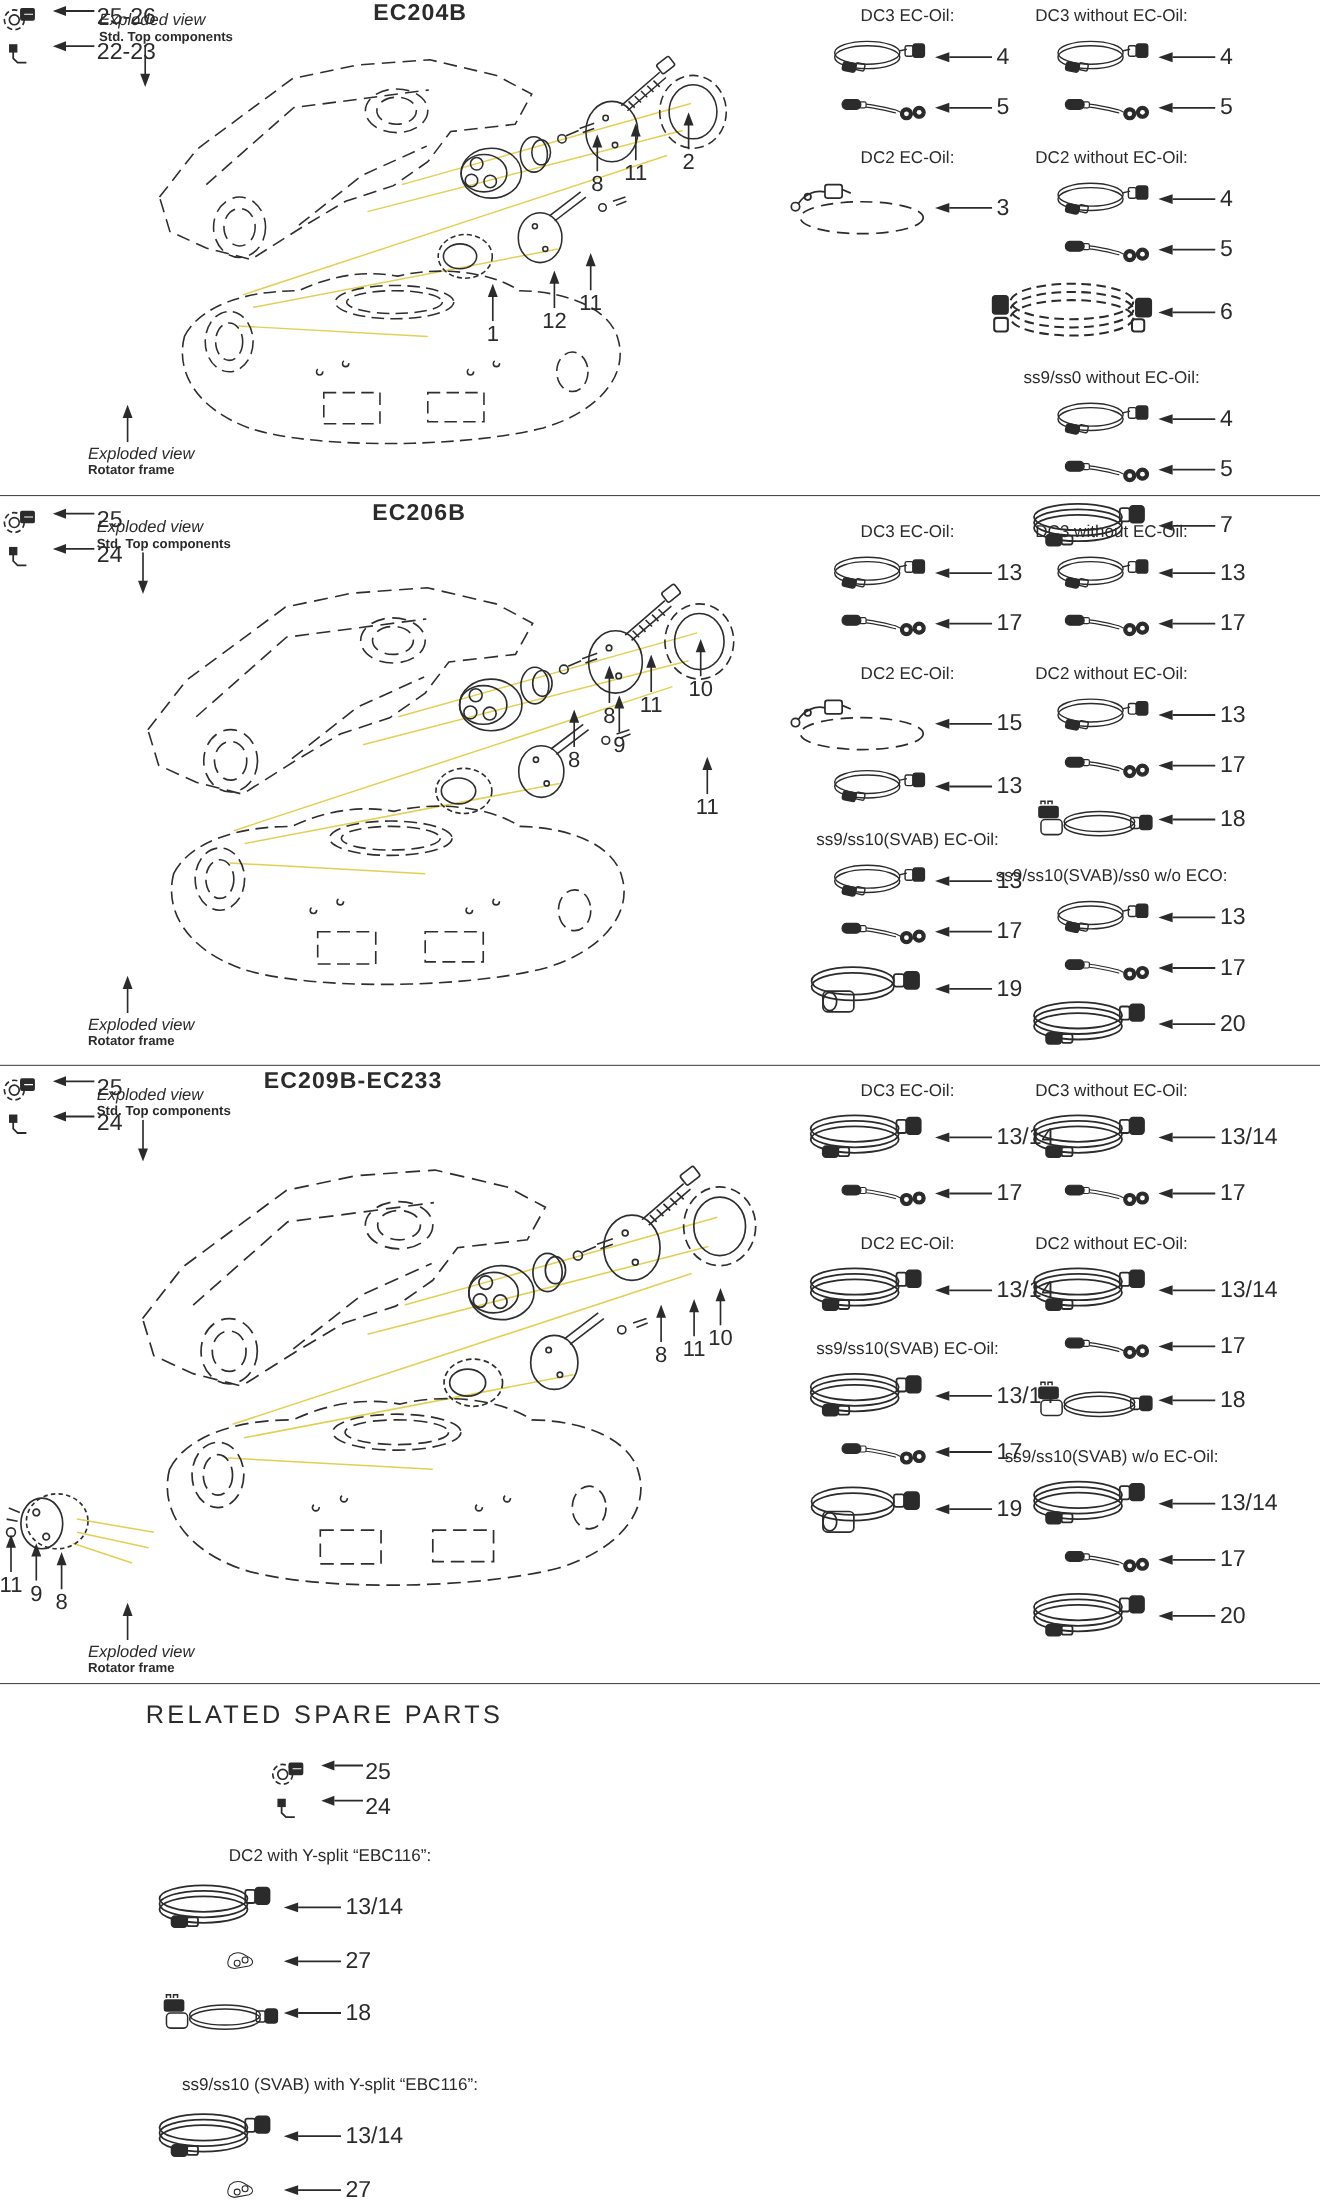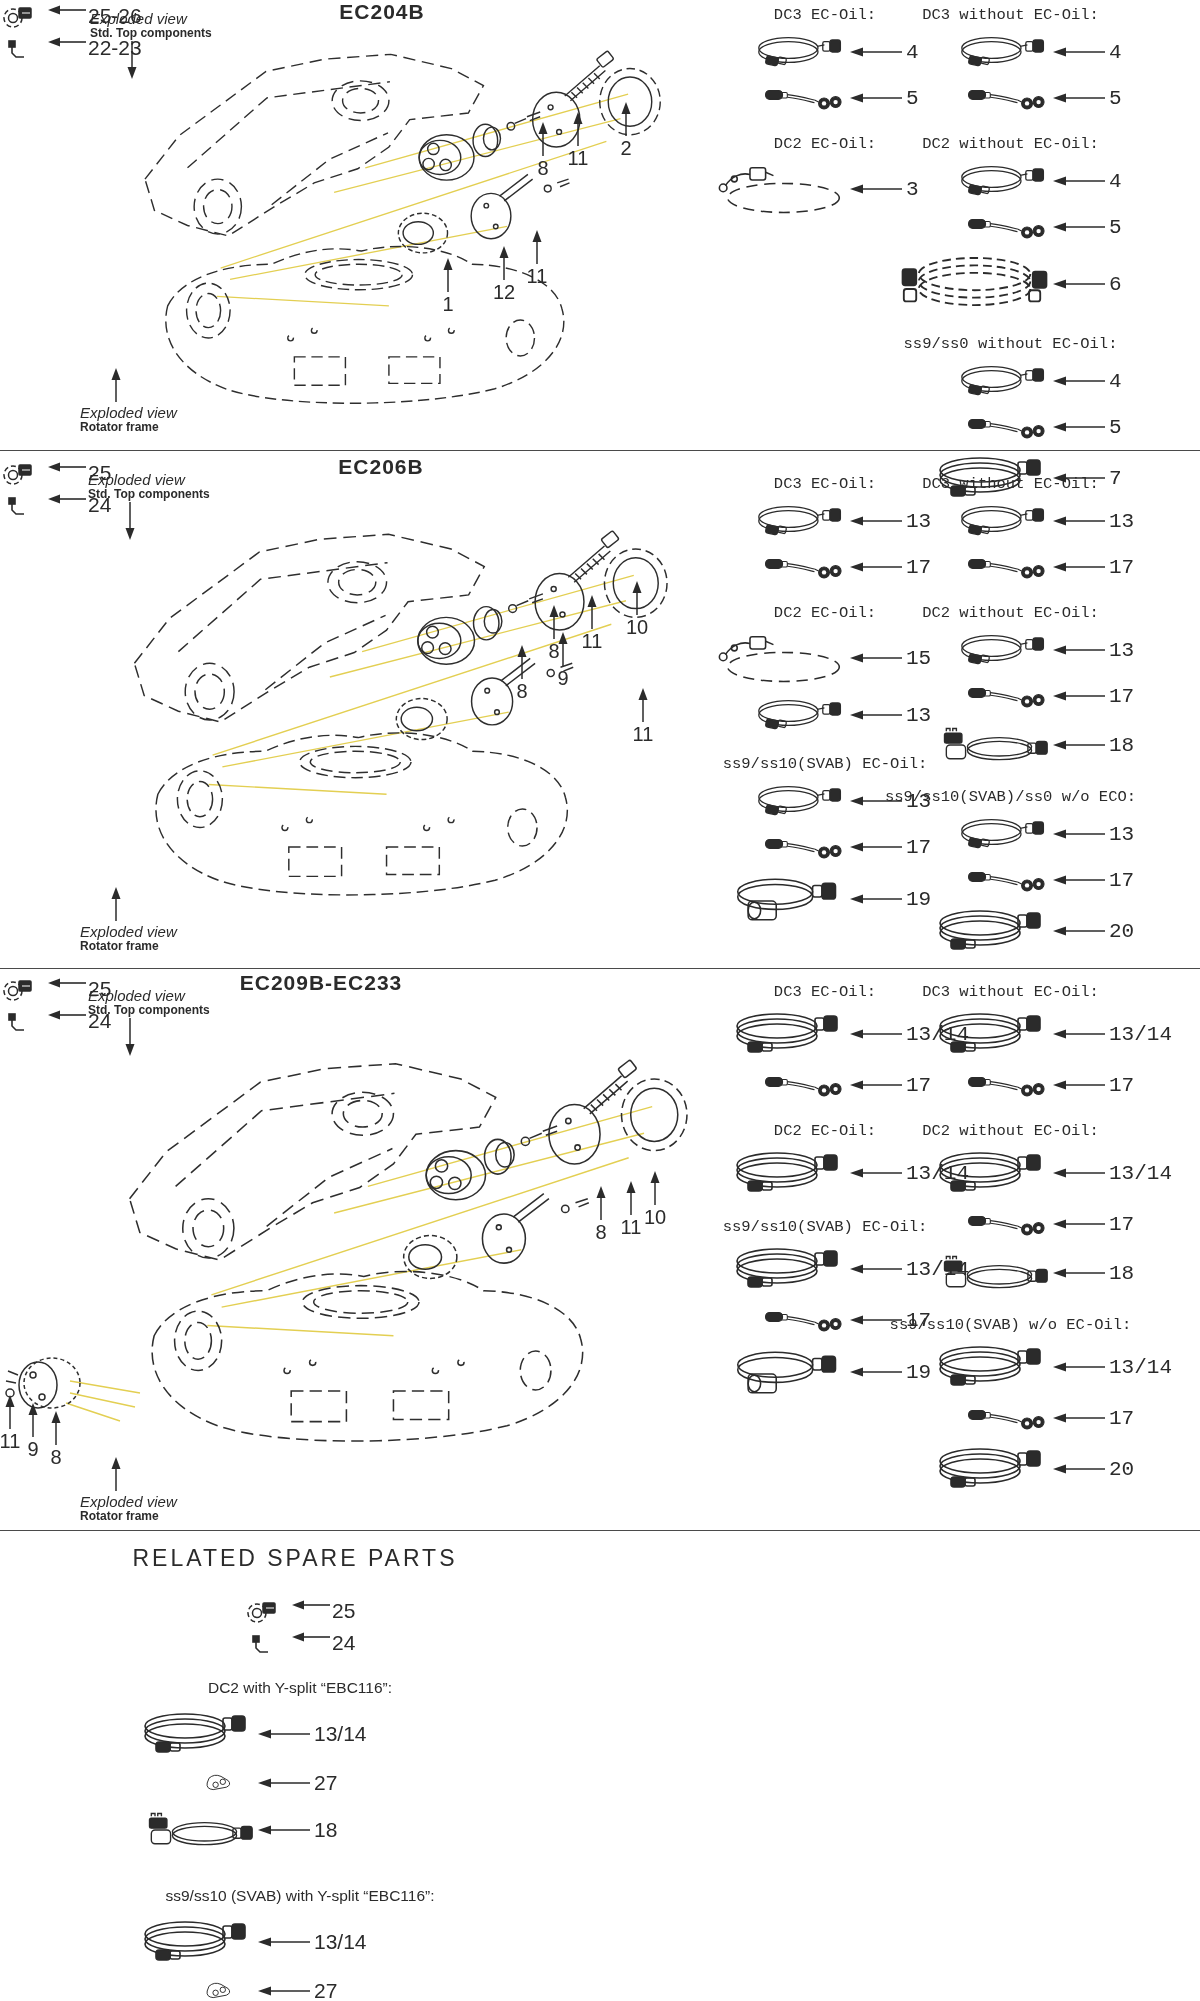--- a/index.html
+++ b/index.html
@@ -20,21 +20,21 @@
   .view-label .varrow{display:block;margin-left:36px;}
   .view-label.vbottom .varrow{margin-left:30px;margin-bottom:2px;}
   .machine{position:absolute;}
   .sideassy{position:absolute;}
   
   .callouts{position:absolute;inset:0;pointer-events:none;}
   .callout{position:absolute;width:34px;display:flex;flex-direction:column;align-items:center;}
   .cnum{font-size:20px;white-space:nowrap;margin-top:1px;}
   
   .cables{position:absolute;left:600px;top:0;width:600px;height:100%;}
-  .ccol{position:absolute;top:0;box-sizing:border-box;font-family:Liberation Mono, monospace;}
+  .ccol{position:absolute;top:0;box-sizing:border-box;}
   .cable-group{margin-bottom:20px;}
   .cable-header{text-align:center;font-size:15.5px;white-space:nowrap;margin-bottom:8px;}
   .cable-item{display:flex;align-items:center;justify-content:flex-end;gap:4px;margin-bottom:9px;}
   .pnum{width:54px;font-size:21px;white-space:nowrap;}
   .glyph{flex:none;}
   
   .rel-title{position:absolute;left:295px;top:14px;margin:0;transform:translateX(-50%);
              font-size:23px;font-weight:500;letter-spacing:3px;white-space:nowrap;}
   .rel-legend{position:absolute;left:246px;top:68px;}
   .rel-groups{position:absolute;left:88px;top:148px;width:424px;}

